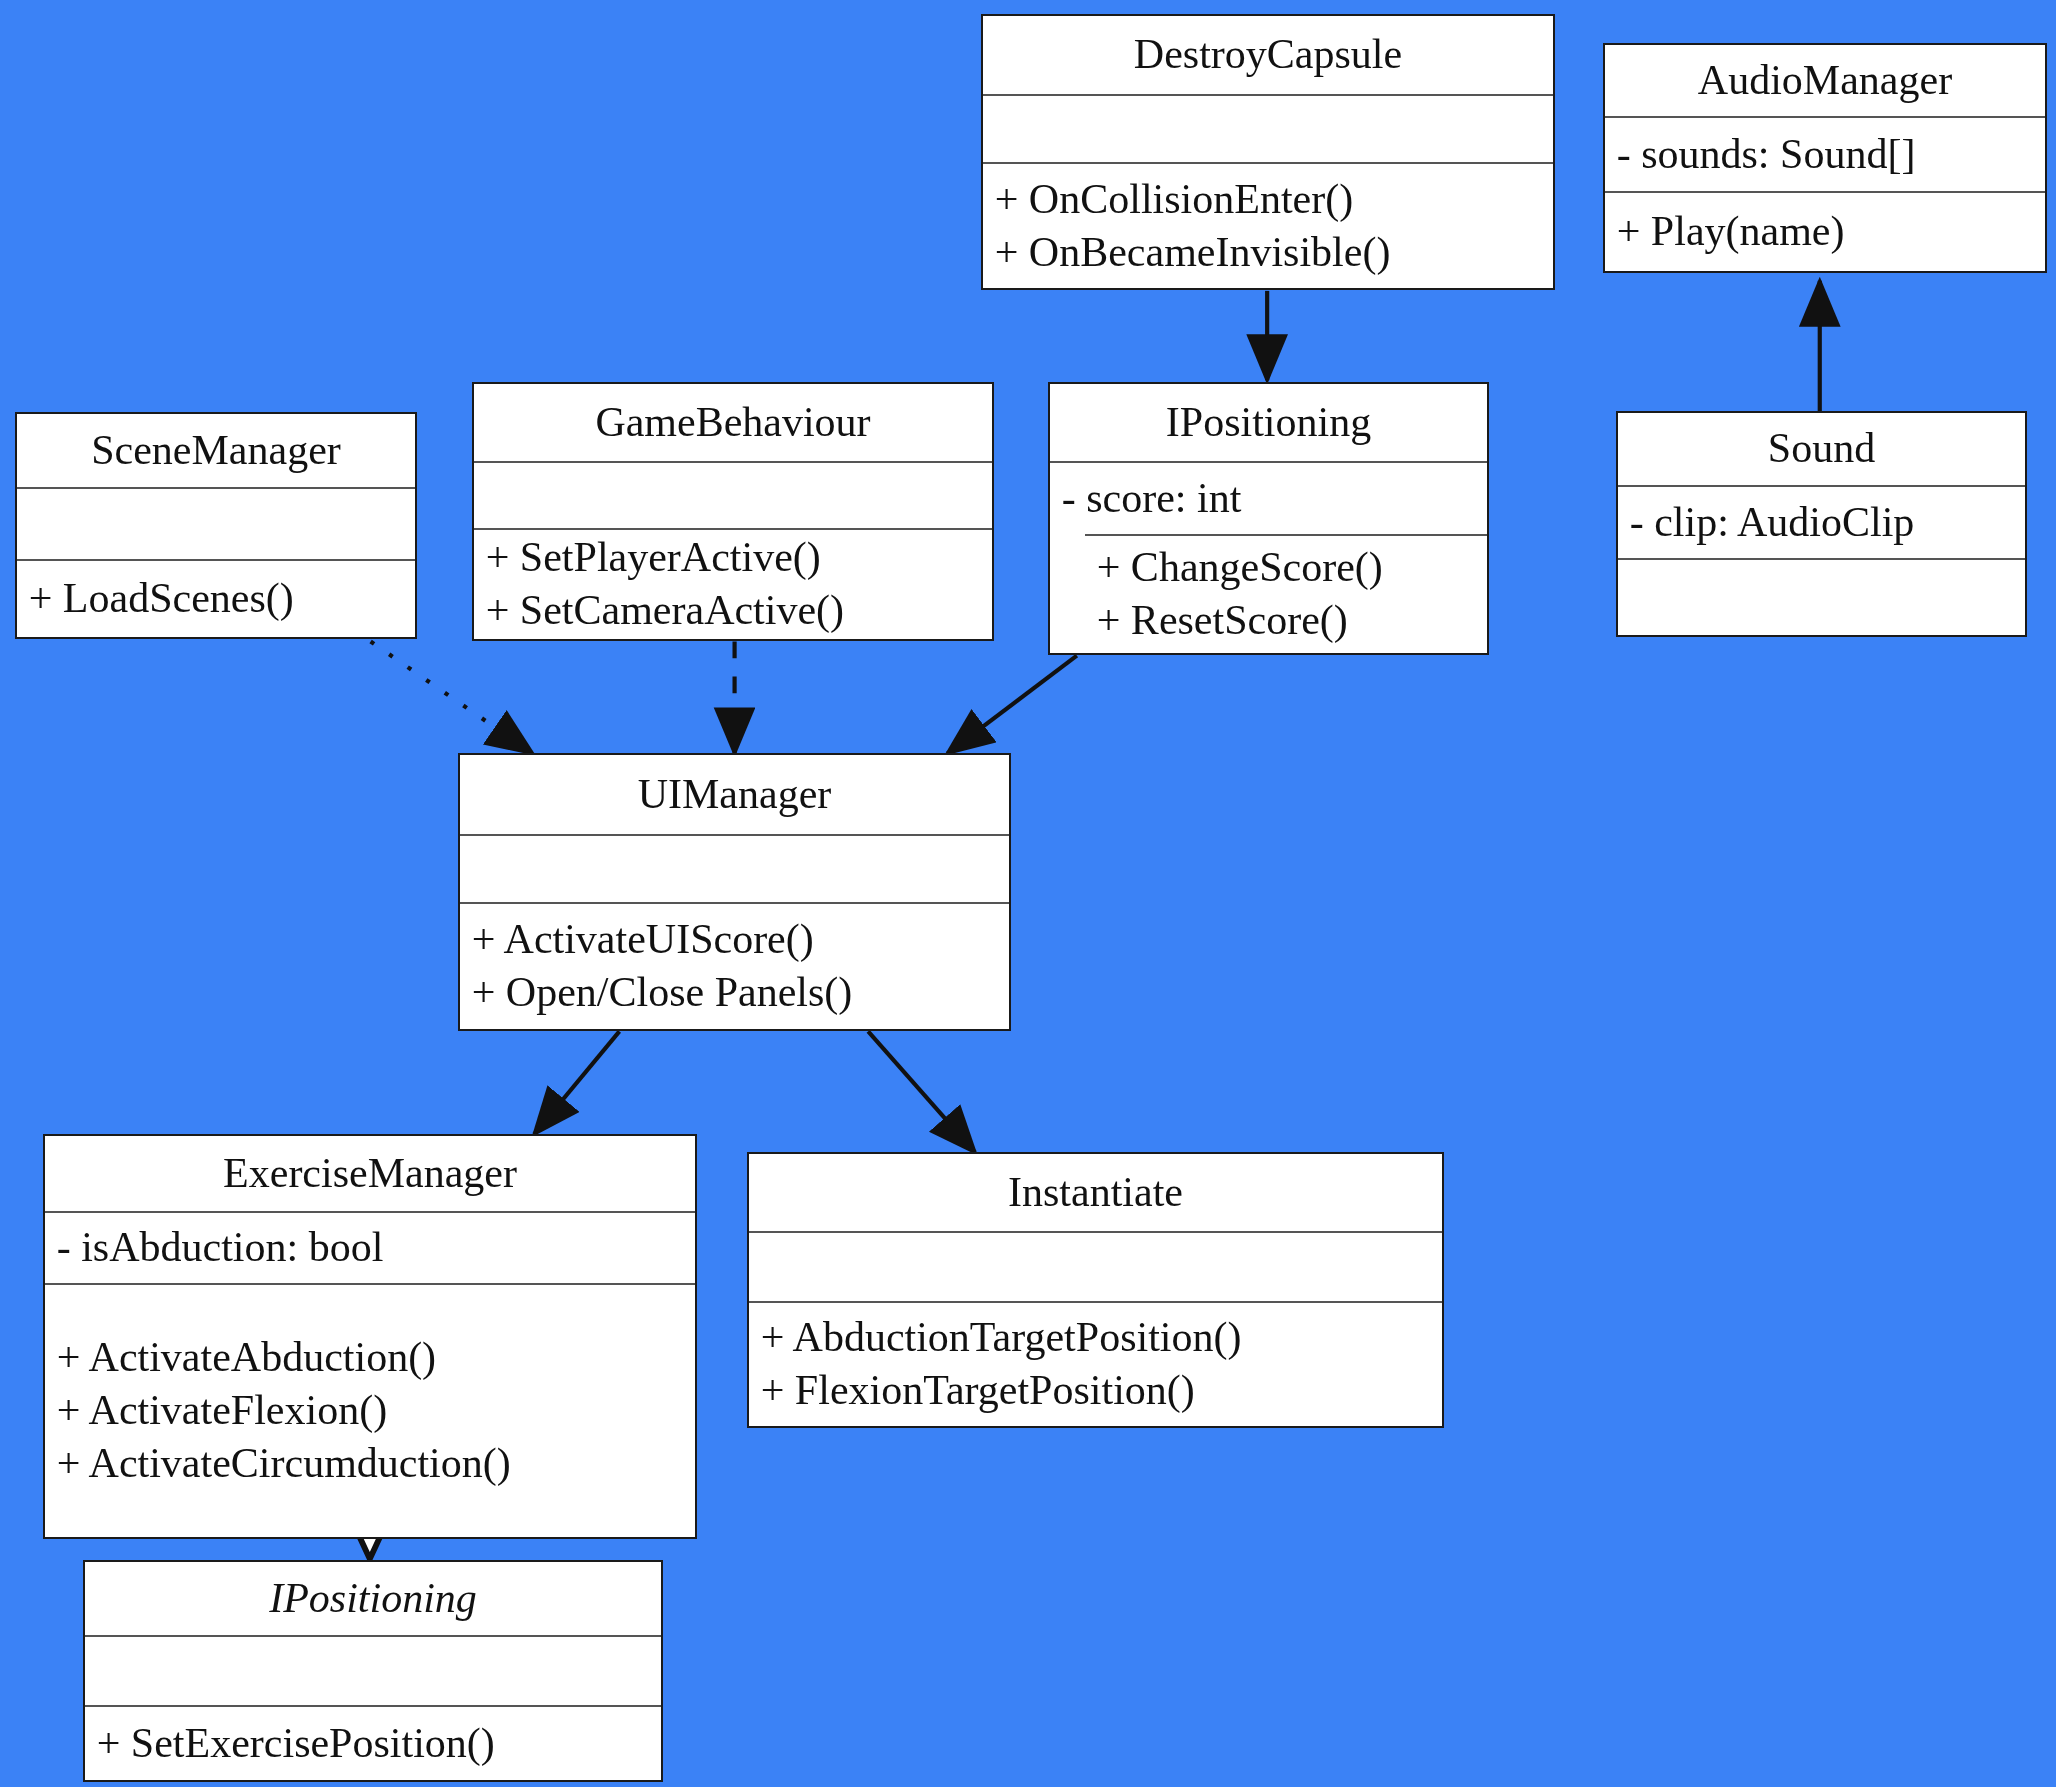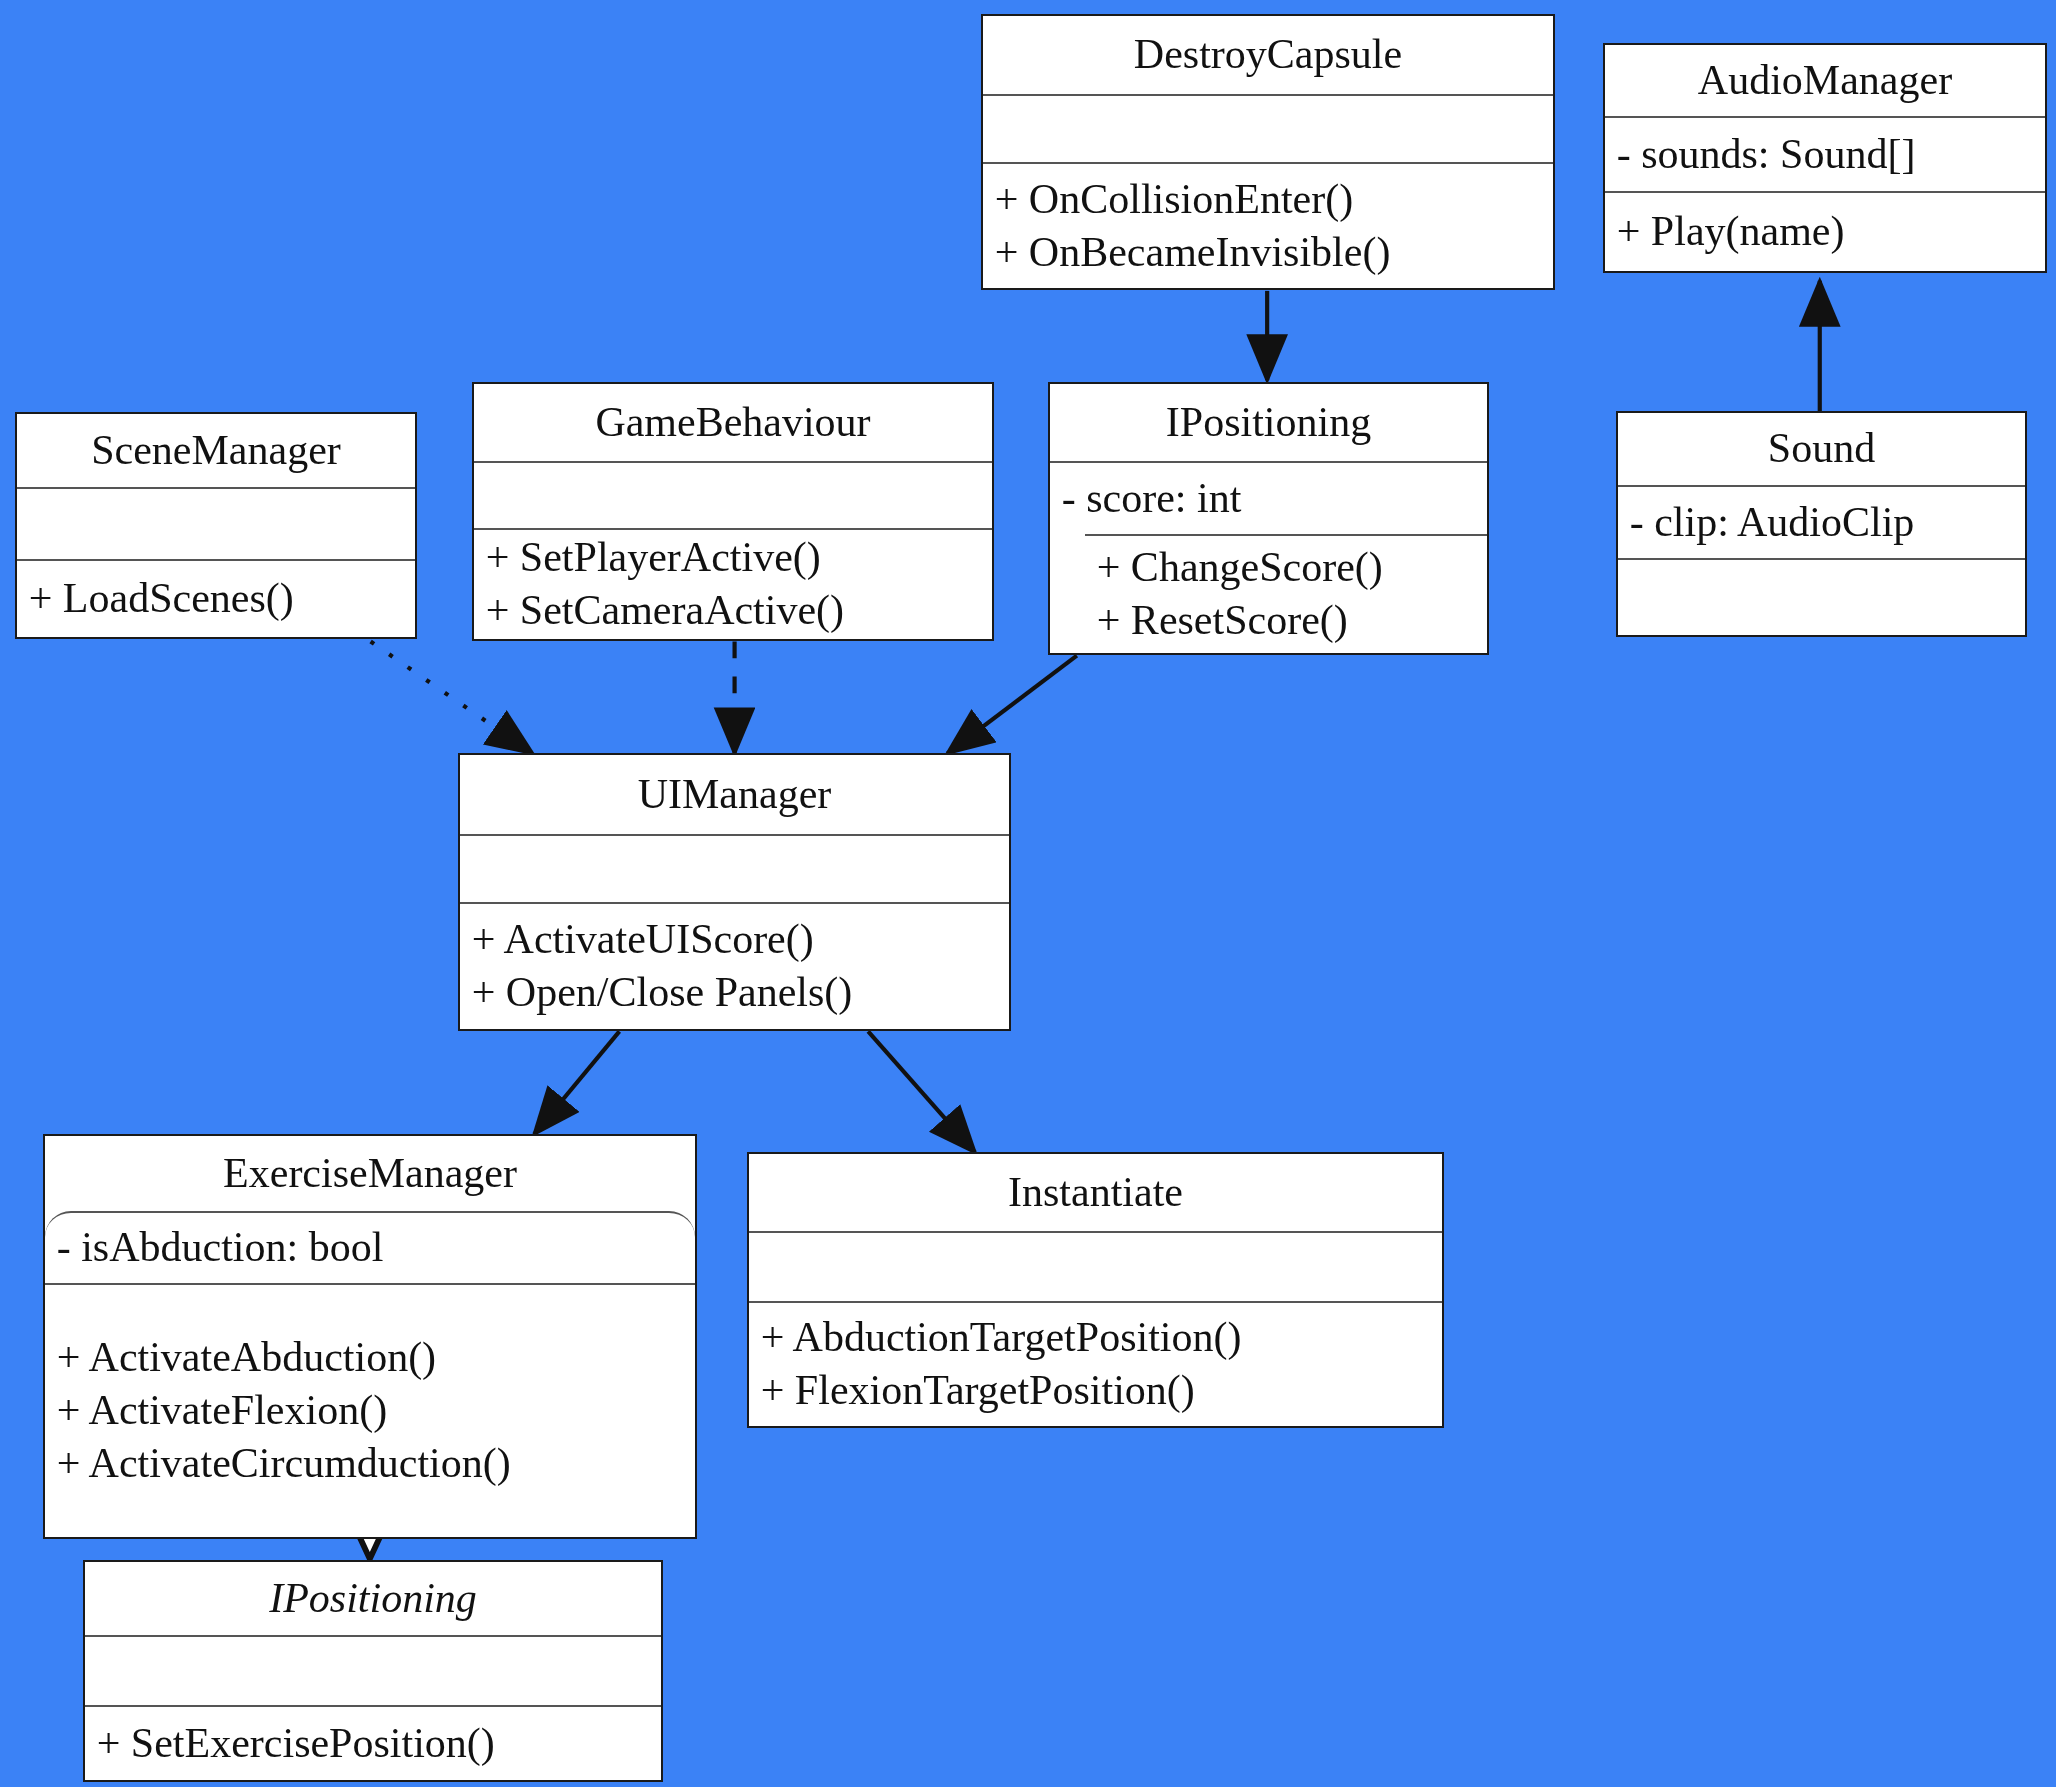--- a/index.html
+++ b/index.html
@@ -170,21 +170,21 @@
     <div class="uml-section" style="flex:1 1 auto;">
       <div class="uml-row">+ ActivateUIScore()</div>
       <div class="uml-row">+ Open/Close Panels()</div>
     </div>
   </div>
 
   <div class="uml-class" style="left:43px; top:1134px; width:654px; height:405px;">
     <div class="uml-section" style="flex:0 0 75px;">
       <div class="uml-title">ExerciseManager</div>
     </div>
-    <div class="uml-section" style="flex:0 0 72px;border-radius:26px;">
+    <div class="uml-section" style="flex:0 0 72px;">
       <div class="uml-row">- isAbduction: bool</div>
     </div>
     <div class="uml-section" style="flex:1 1 auto;">
       <div class="uml-row">+ ActivateAbduction()</div>
       <div class="uml-row">+ ActivateFlexion()</div>
       <div class="uml-row">+ ActivateCircumduction()</div>
     </div>
   </div>
 
   <div class="uml-class" style="left:747px; top:1152px; width:697px; height:276px;">

